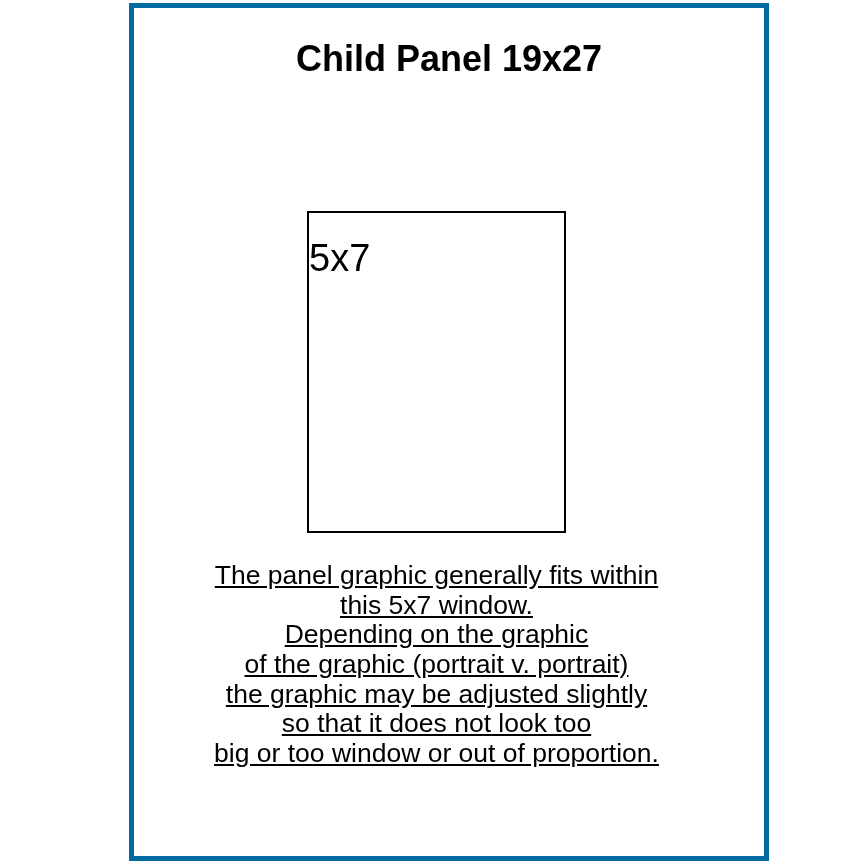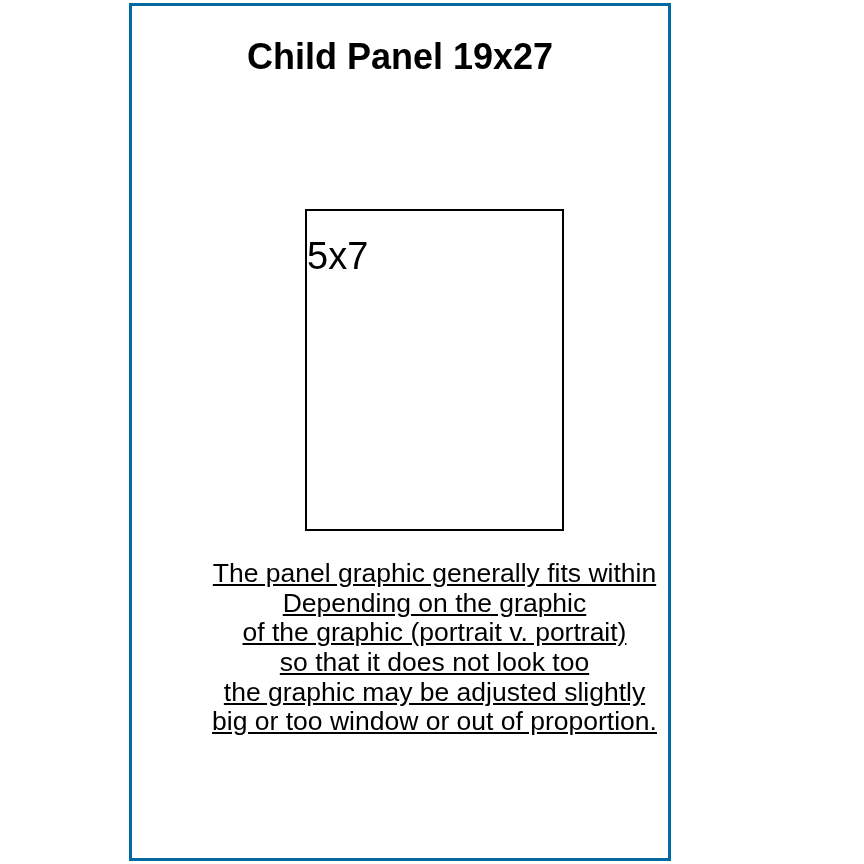--- a/index.html
+++ b/index.html
@@ -17,24 +17,24 @@
     position: relative;
     width: 864px;
     height: 864px;
     background: #ffffff;
   }
   
   .panel {
     position: absolute;
     left: 129px;
     top: 3px;
-    width: 542px;
+    width: 640px;
     height: 858px;
     background: #ffffff;
-    border: 3px solid #0369a1;
+    border: 5px solid #0369a1;
     box-sizing: border-box;
   }
   .panel-title {
     position: absolute;
     left: 0;
     top: 31px;
     width: 100%;
     text-align: center;
     font-size: 36px;
     font-weight: bold;
@@ -88,22 +88,23 @@
   <div class="panel">
 
     <div class="panel-title">Child Panel 19x27</div>
 
     <div class="window">
       <div class="window-label">5x7</div>
     </div>
 
     <div class="caption">
       <span class="line">The panel graphic generally fits within</span>
+      <span class="line">this 5x7 window.</span>
       <span class="line">Depending on the graphic</span>
       <span class="line">of the graphic (portrait v. portrait)</span>
+      <span class="line">the graphic may be adjusted slightly</span>
       <span class="line">so that it does not look too</span>
-      <span class="line">the graphic may be adjusted slightly</span>
       <span class="line">big or too window or out of proportion.</span>
     </div>
 
   </div>
 
 </div>
 
 </body></html>

